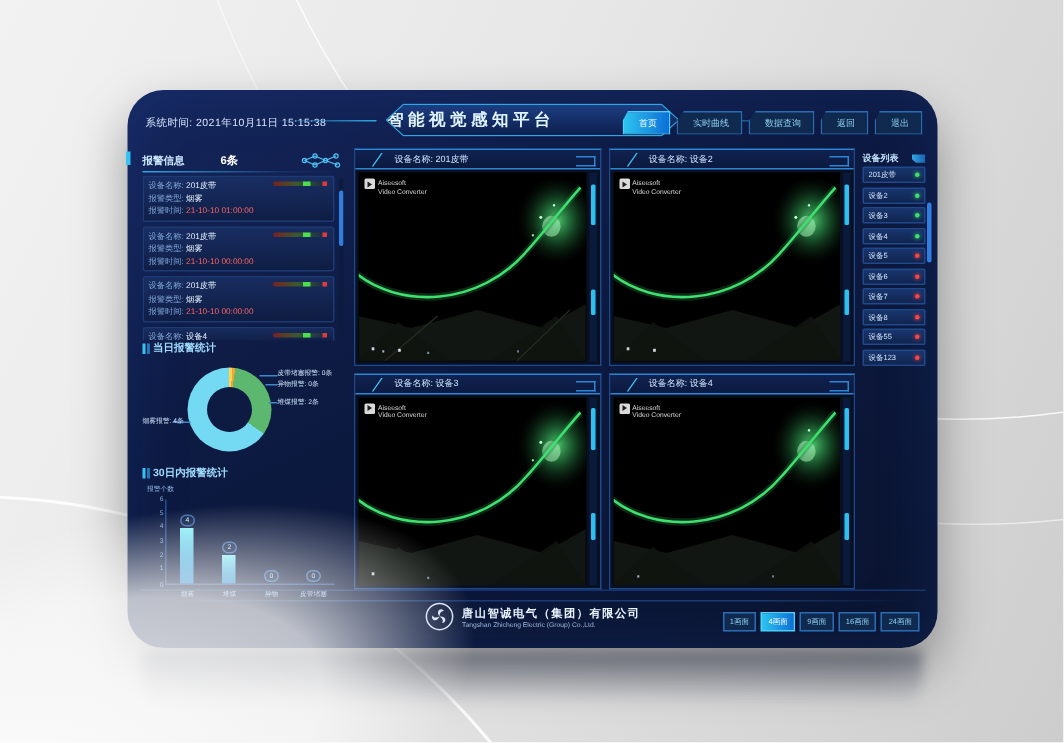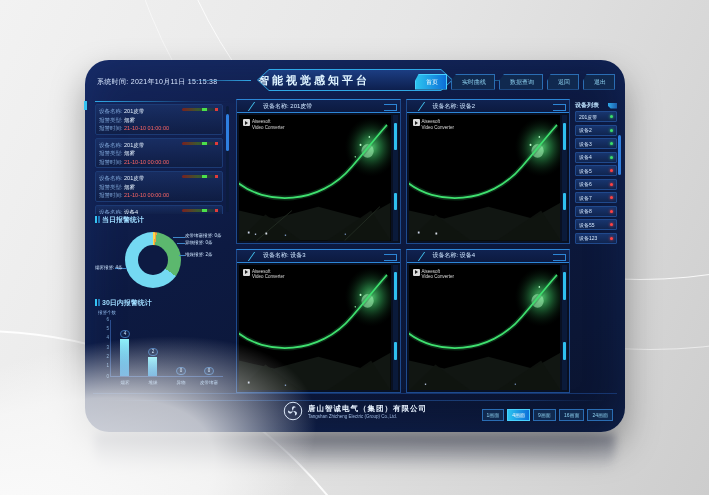--- a/index.html
+++ b/index.html
@@ -162,20 +162,40 @@
         <div class="nav-btn">数据查询</div>
         <div class="nav-btn">返回</div>
         <div class="nav-btn">退出</div>
       </div>
     </div>
 
     <div class="m-main">
 
       <div class="left-col">
         <div class="edge-tab"></div>
+        <div class="alarm-head">
+          <span class="alarm-title">报警信息</span>
+          <span class="alarm-count">6条</span>
+          <svg width="30" height="12" viewBox="0 0 30 12">
+            <g stroke="#4fc3f7" stroke-width="0.8" fill="none">
+              <line x1="4" y1="6" x2="11" y2="3"></line>
+                <line x1="4" y1="6" x2="11" y2="9"></line>
+              <line x1="11" y1="3" x2="18" y2="6"></line>
+                <line x1="11" y1="9" x2="18" y2="6"></line>
+              <line x1="18" y1="6" x2="25" y2="3"></line>
+                <line x1="18" y1="6" x2="26" y2="9"></line>
+              <circle cx="4" cy="6" r="1.4"></circle>
+                <circle cx="11" cy="3" r="1.4"></circle>
+                <circle cx="11" cy="9" r="1.4"></circle>
+              <circle cx="18" cy="6" r="1.4"></circle>
+                <circle cx="25" cy="3" r="1.4"></circle>
+                <circle cx="26" cy="9" r="1.4"></circle>
+            </g>
+          </svg>
+        </div>
         <div class="head-line"></div>
 
         <div class="alarm-list">
           <div class="alarm-card">
             <div class="gauge"></div>
             <div class="a-row"><span>设备名称: </span><span class="val">201皮带</span></div>
             <div class="a-row"><span>报警类型: </span><span class="val">烟雾</span></div>
             <div class="a-row"><span>报警时间: </span><span class="val time">21-10-10 01:00:00</span></div>
           </div>
           <div class="alarm-card">

